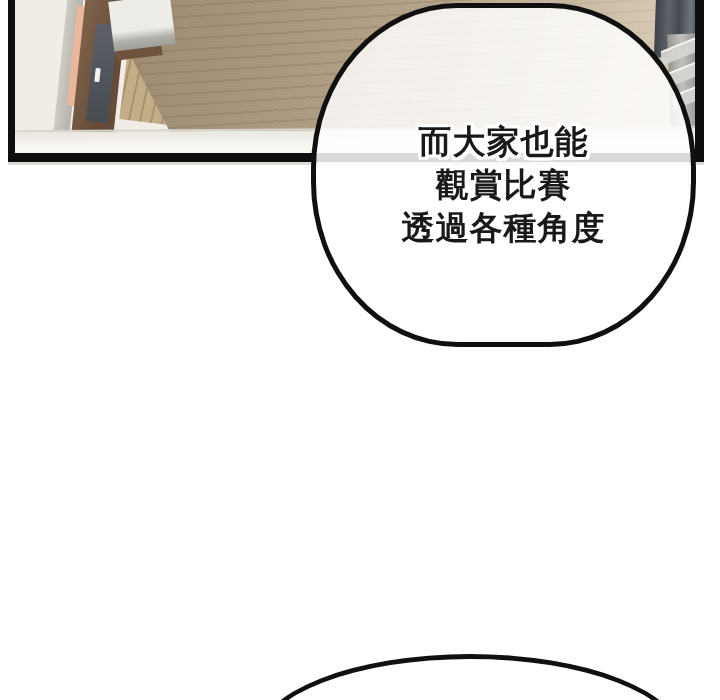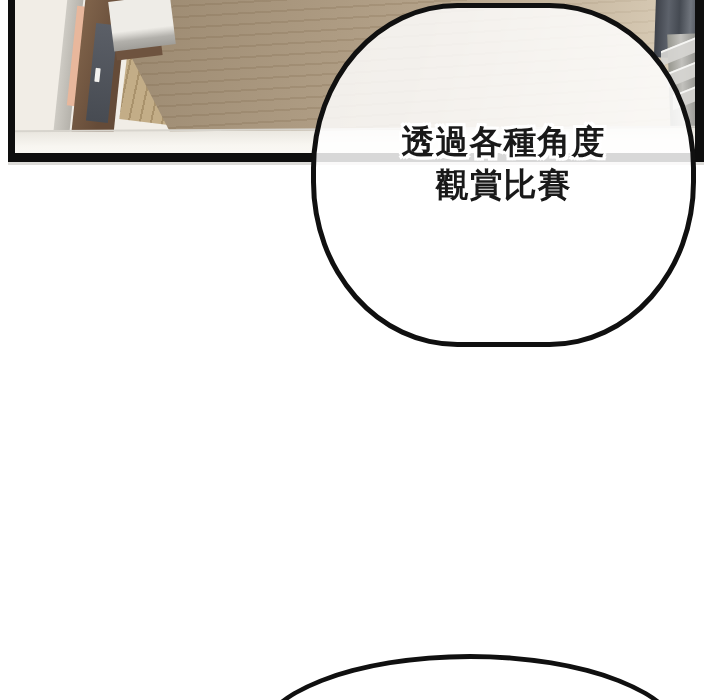--- a/index.html
+++ b/index.html
@@ -158,20 +158,21 @@
       <div class="pillar-gray"></div>
       <div class="stair-step step-1"></div>
       <div class="stair-step step-2"></div>
       <div class="stair-step step-3"></div>
       <div class="floor"></div>
     </div>
   </div>
 
   <div class="bubble-main">
     <div class="bubble-text">
+      <span>而大家也能</span>
+      <span>觀賞比賽</span>
       <span>透過各種角度</span>
-      <span>觀賞比賽</span>
     </div>
   </div>
 
   <div class="bubble-next"></div>
 
 </div>
 
 </body></html>

